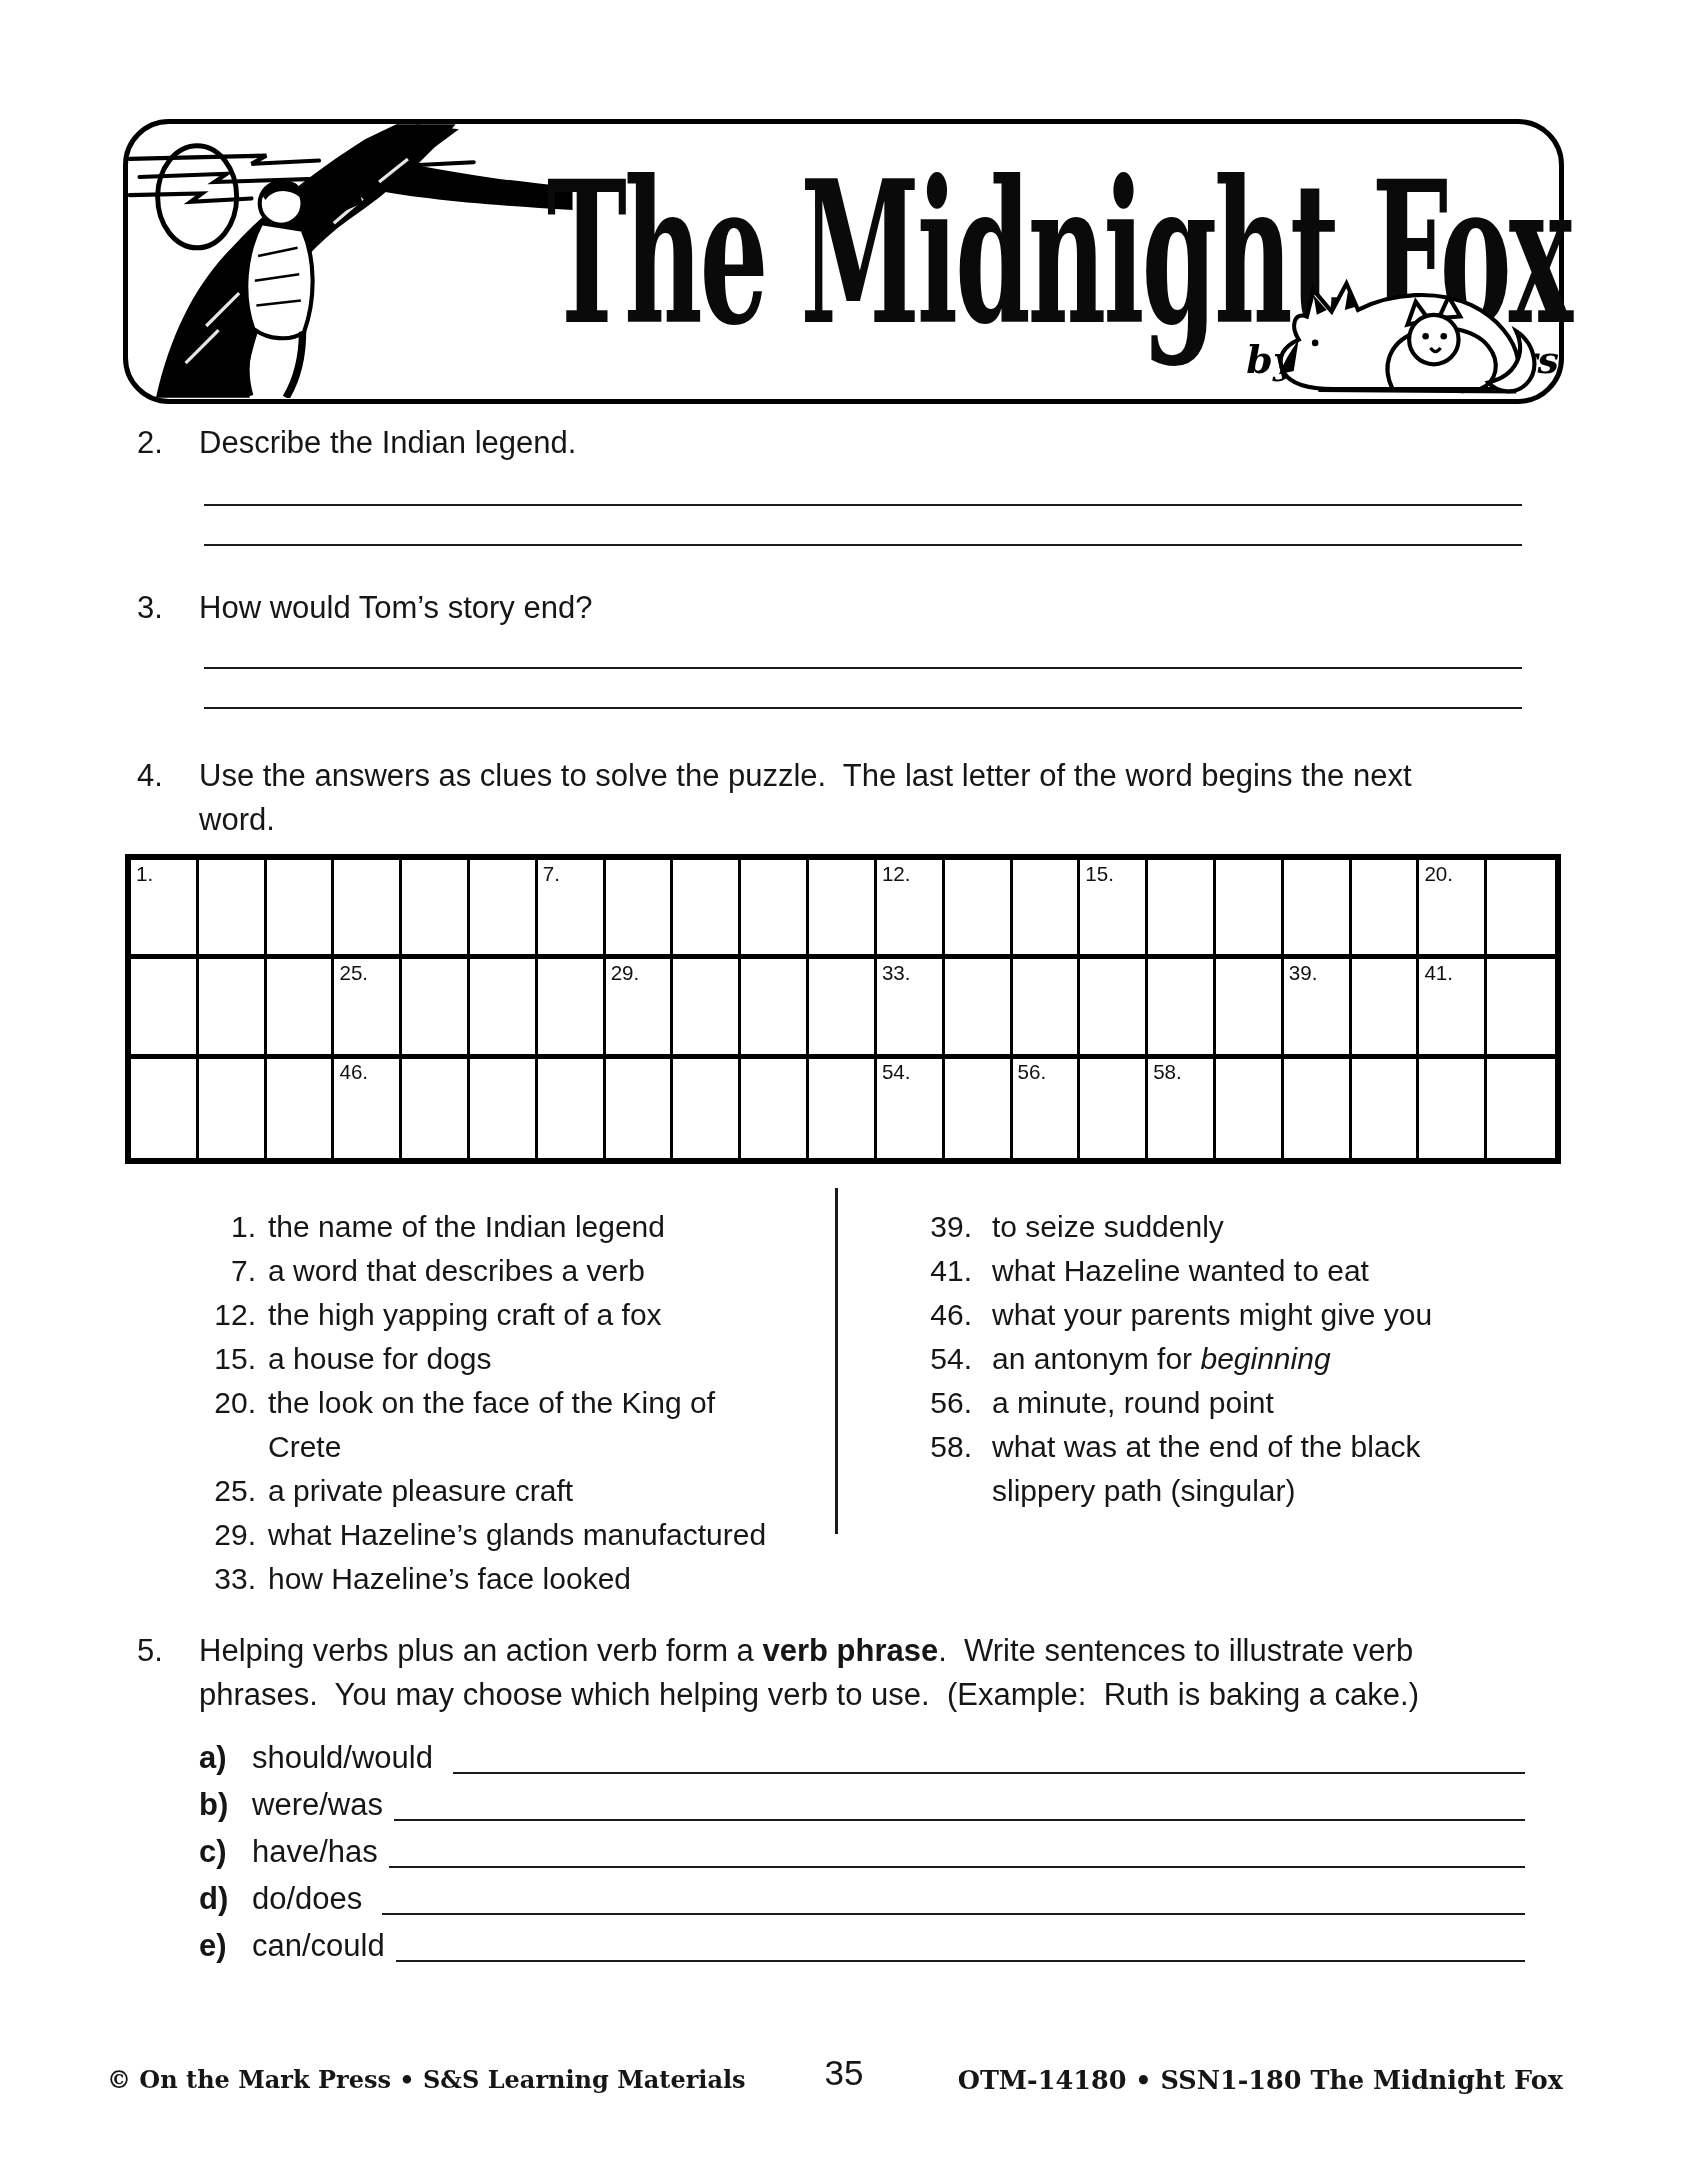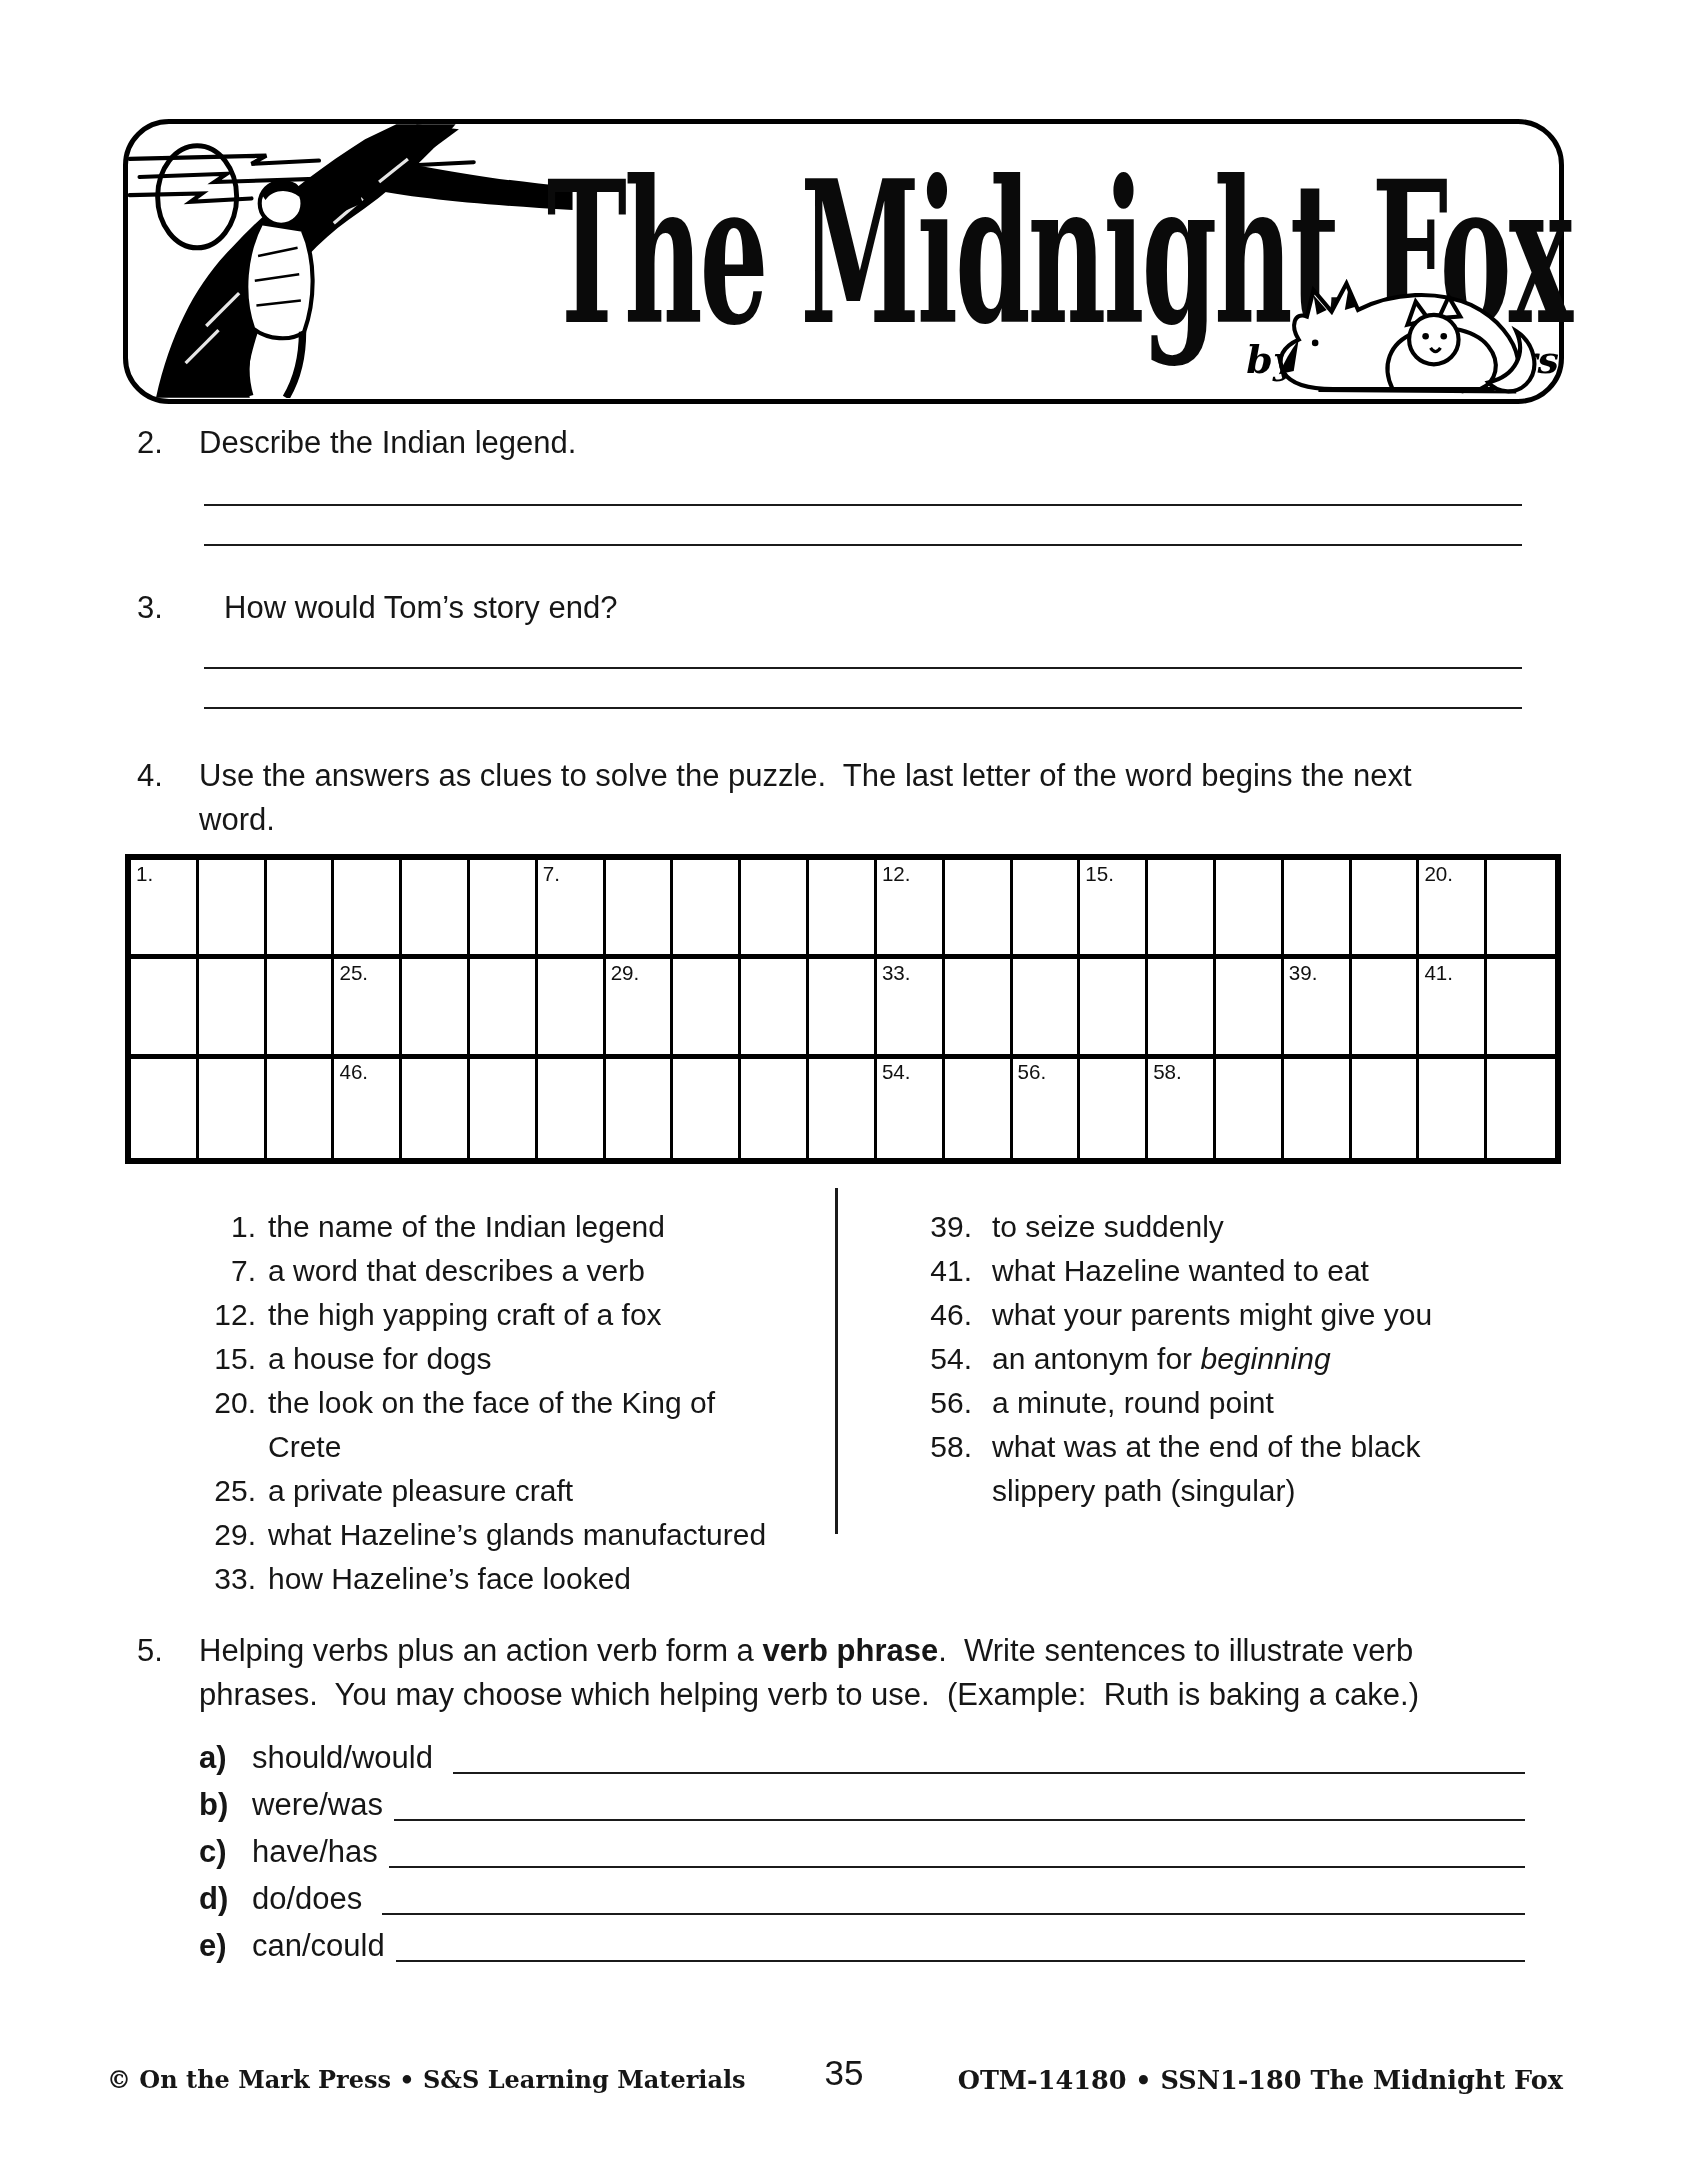--- a/index.html
+++ b/index.html
@@ -144,21 +144,21 @@
       <path d="M266 140 C 300 132, 312 104, 300 78 C 322 92, 330 124, 312 142 C 300 154, 278 154, 266 140 Z" fill="#fff" stroke="#000" stroke-width="5"></path>
     </svg>
   </div>
 
   <div class="qnum" style="left:137px; top:425px;">2.</div>
   <div class="qtext" style="left:199px; top:425px;">Describe the Indian legend.</div>
   <div class="answer-line" style="left:204px; top:504px; width:1318px;"></div>
   <div class="answer-line" style="left:204px; top:544px; width:1318px;"></div>
 
   <div class="qnum" style="left:137px; top:590px;">3.</div>
-  <div class="qtext" style="left:199px; top:590px;margin-left:25px;">How would Tom’s story end?</div>
+  <div class="qtext" style="left:199px; top:590px;">How would Tom’s story end?</div>
   <div class="answer-line" style="left:204px; top:667px; width:1318px;"></div>
   <div class="answer-line" style="left:204px; top:707px; width:1318px;"></div>
 
   <div class="qnum" style="left:137px; top:758px;">4.</div>
   <div class="qtext" style="left:199px; top:758px;">Use the answers as clues to solve the puzzle.  The last letter of the word begins the next</div>
   <div class="qtext" style="left:199px; top:802px;">word.</div>
 
   <div class="grid" id="puzzle-grid">
       <div class="cell">
         <span class="cell-num">1.</span>

